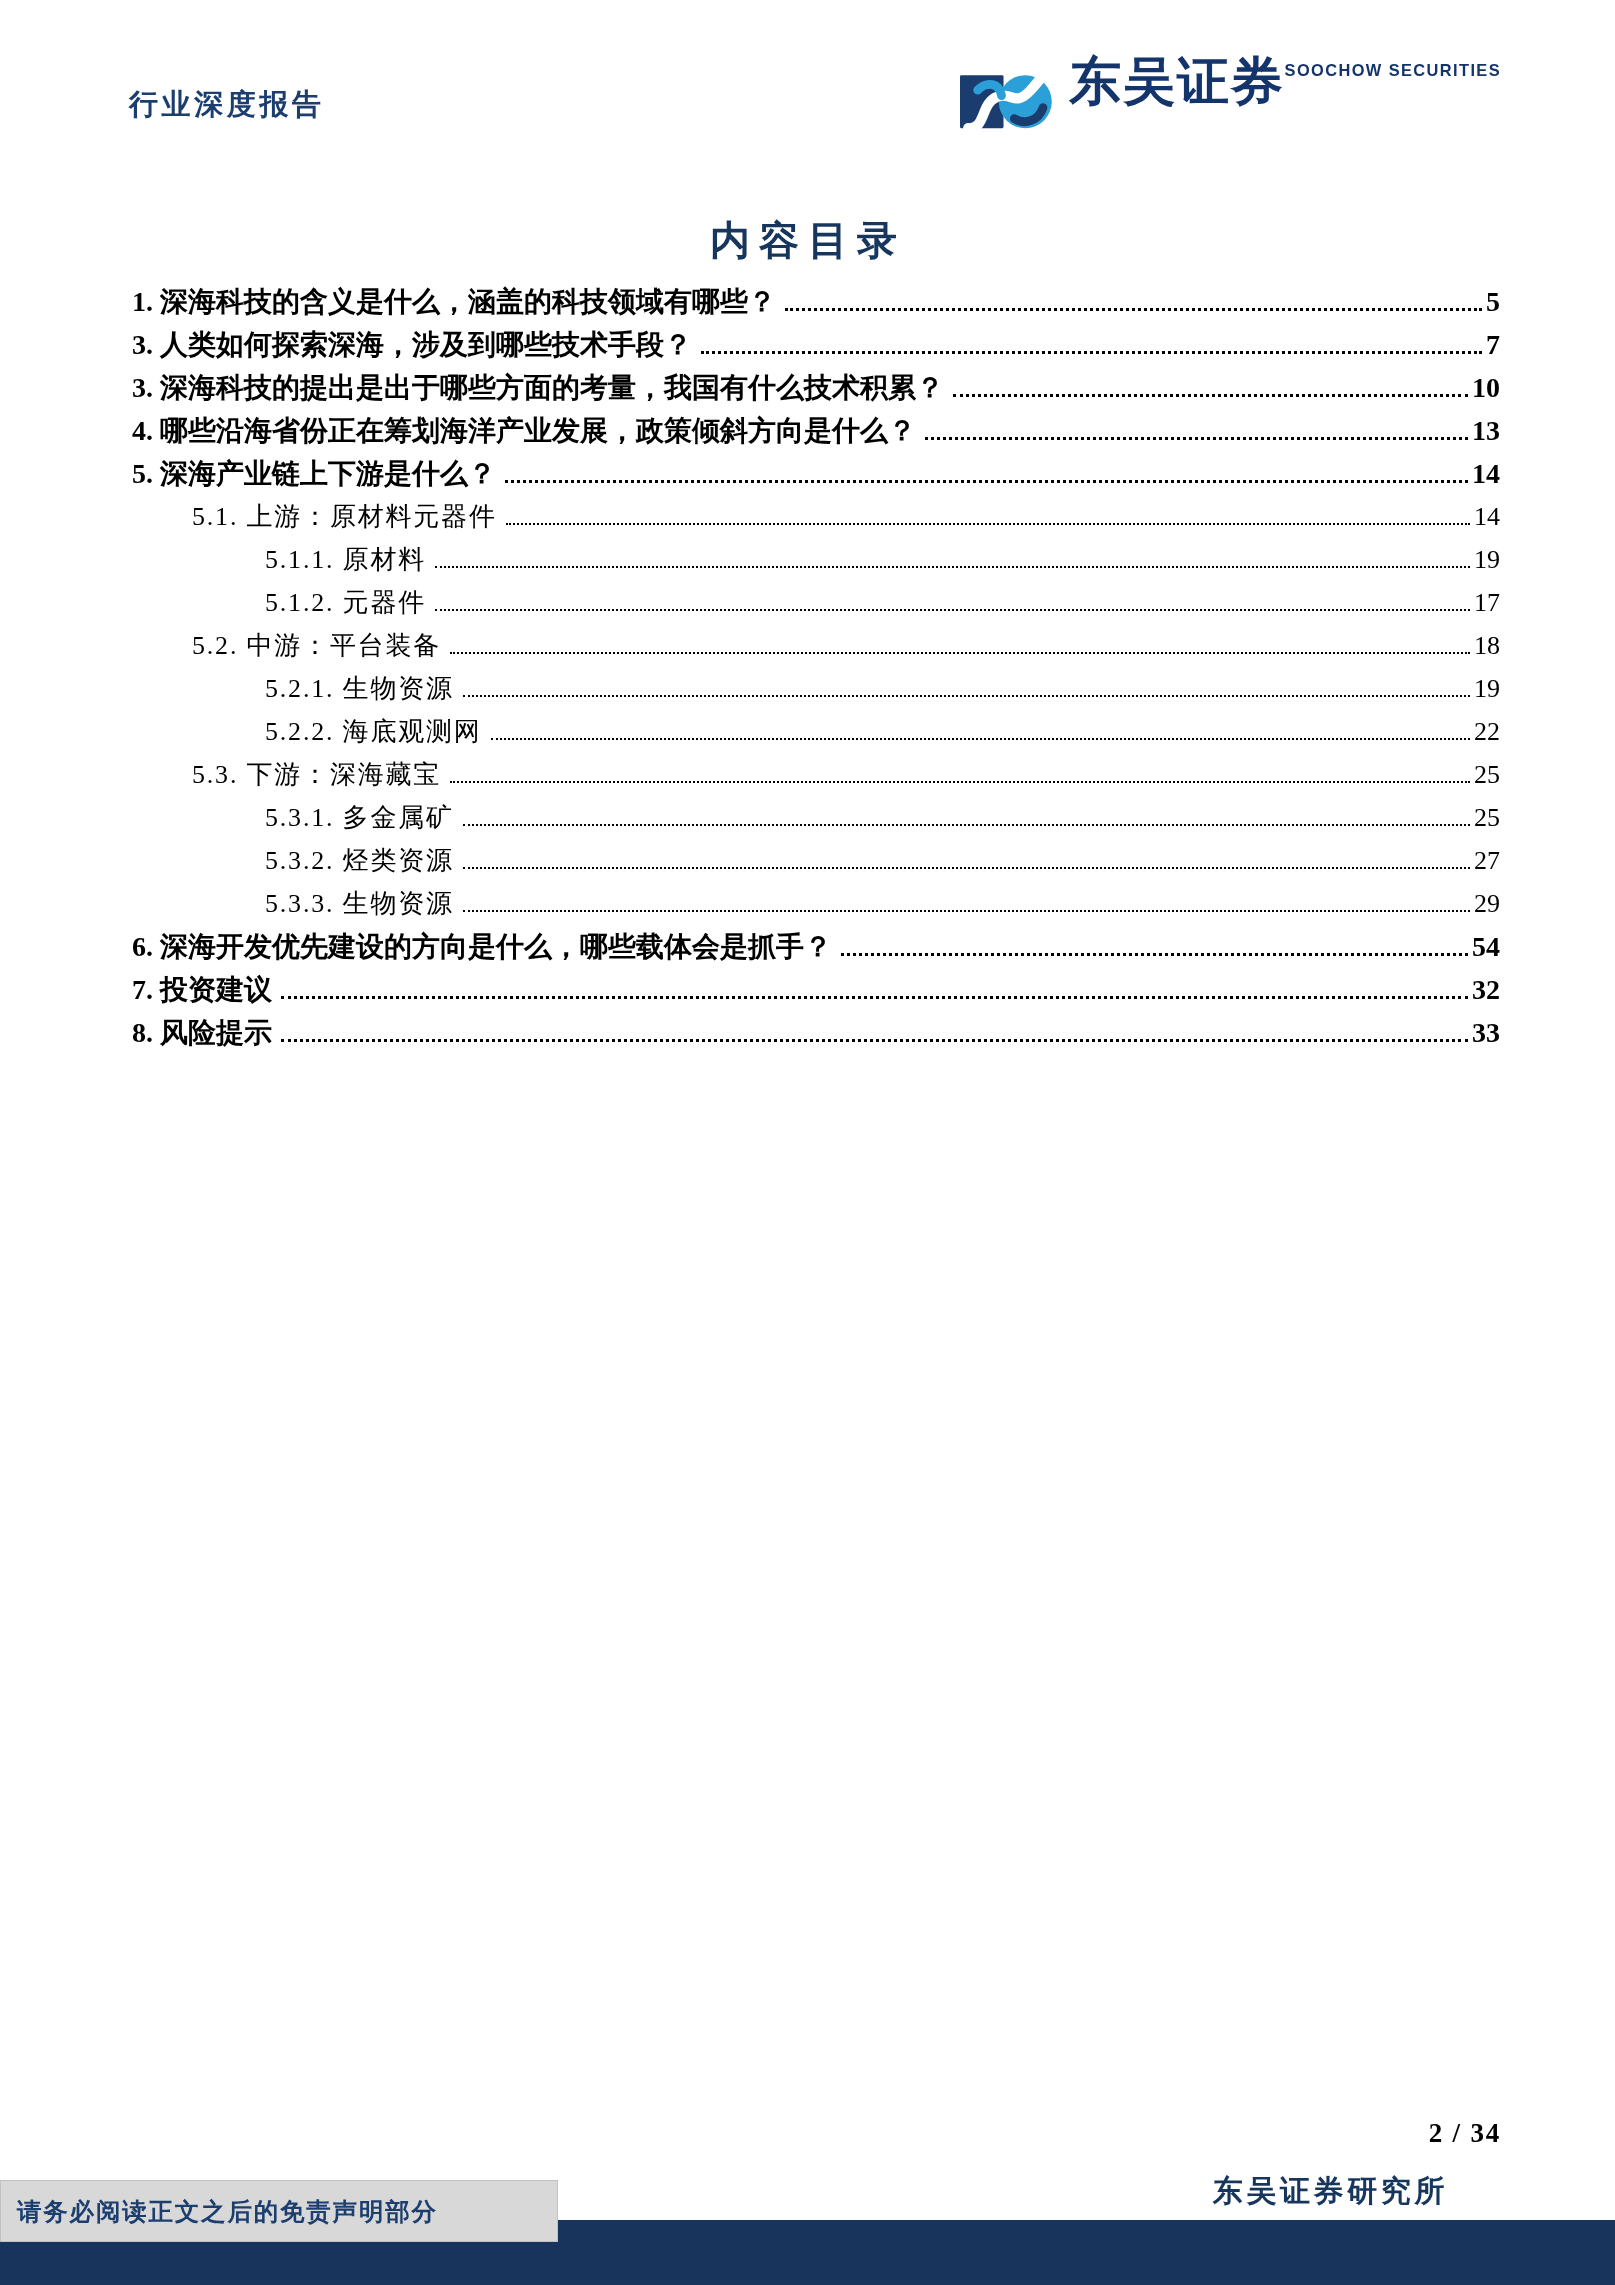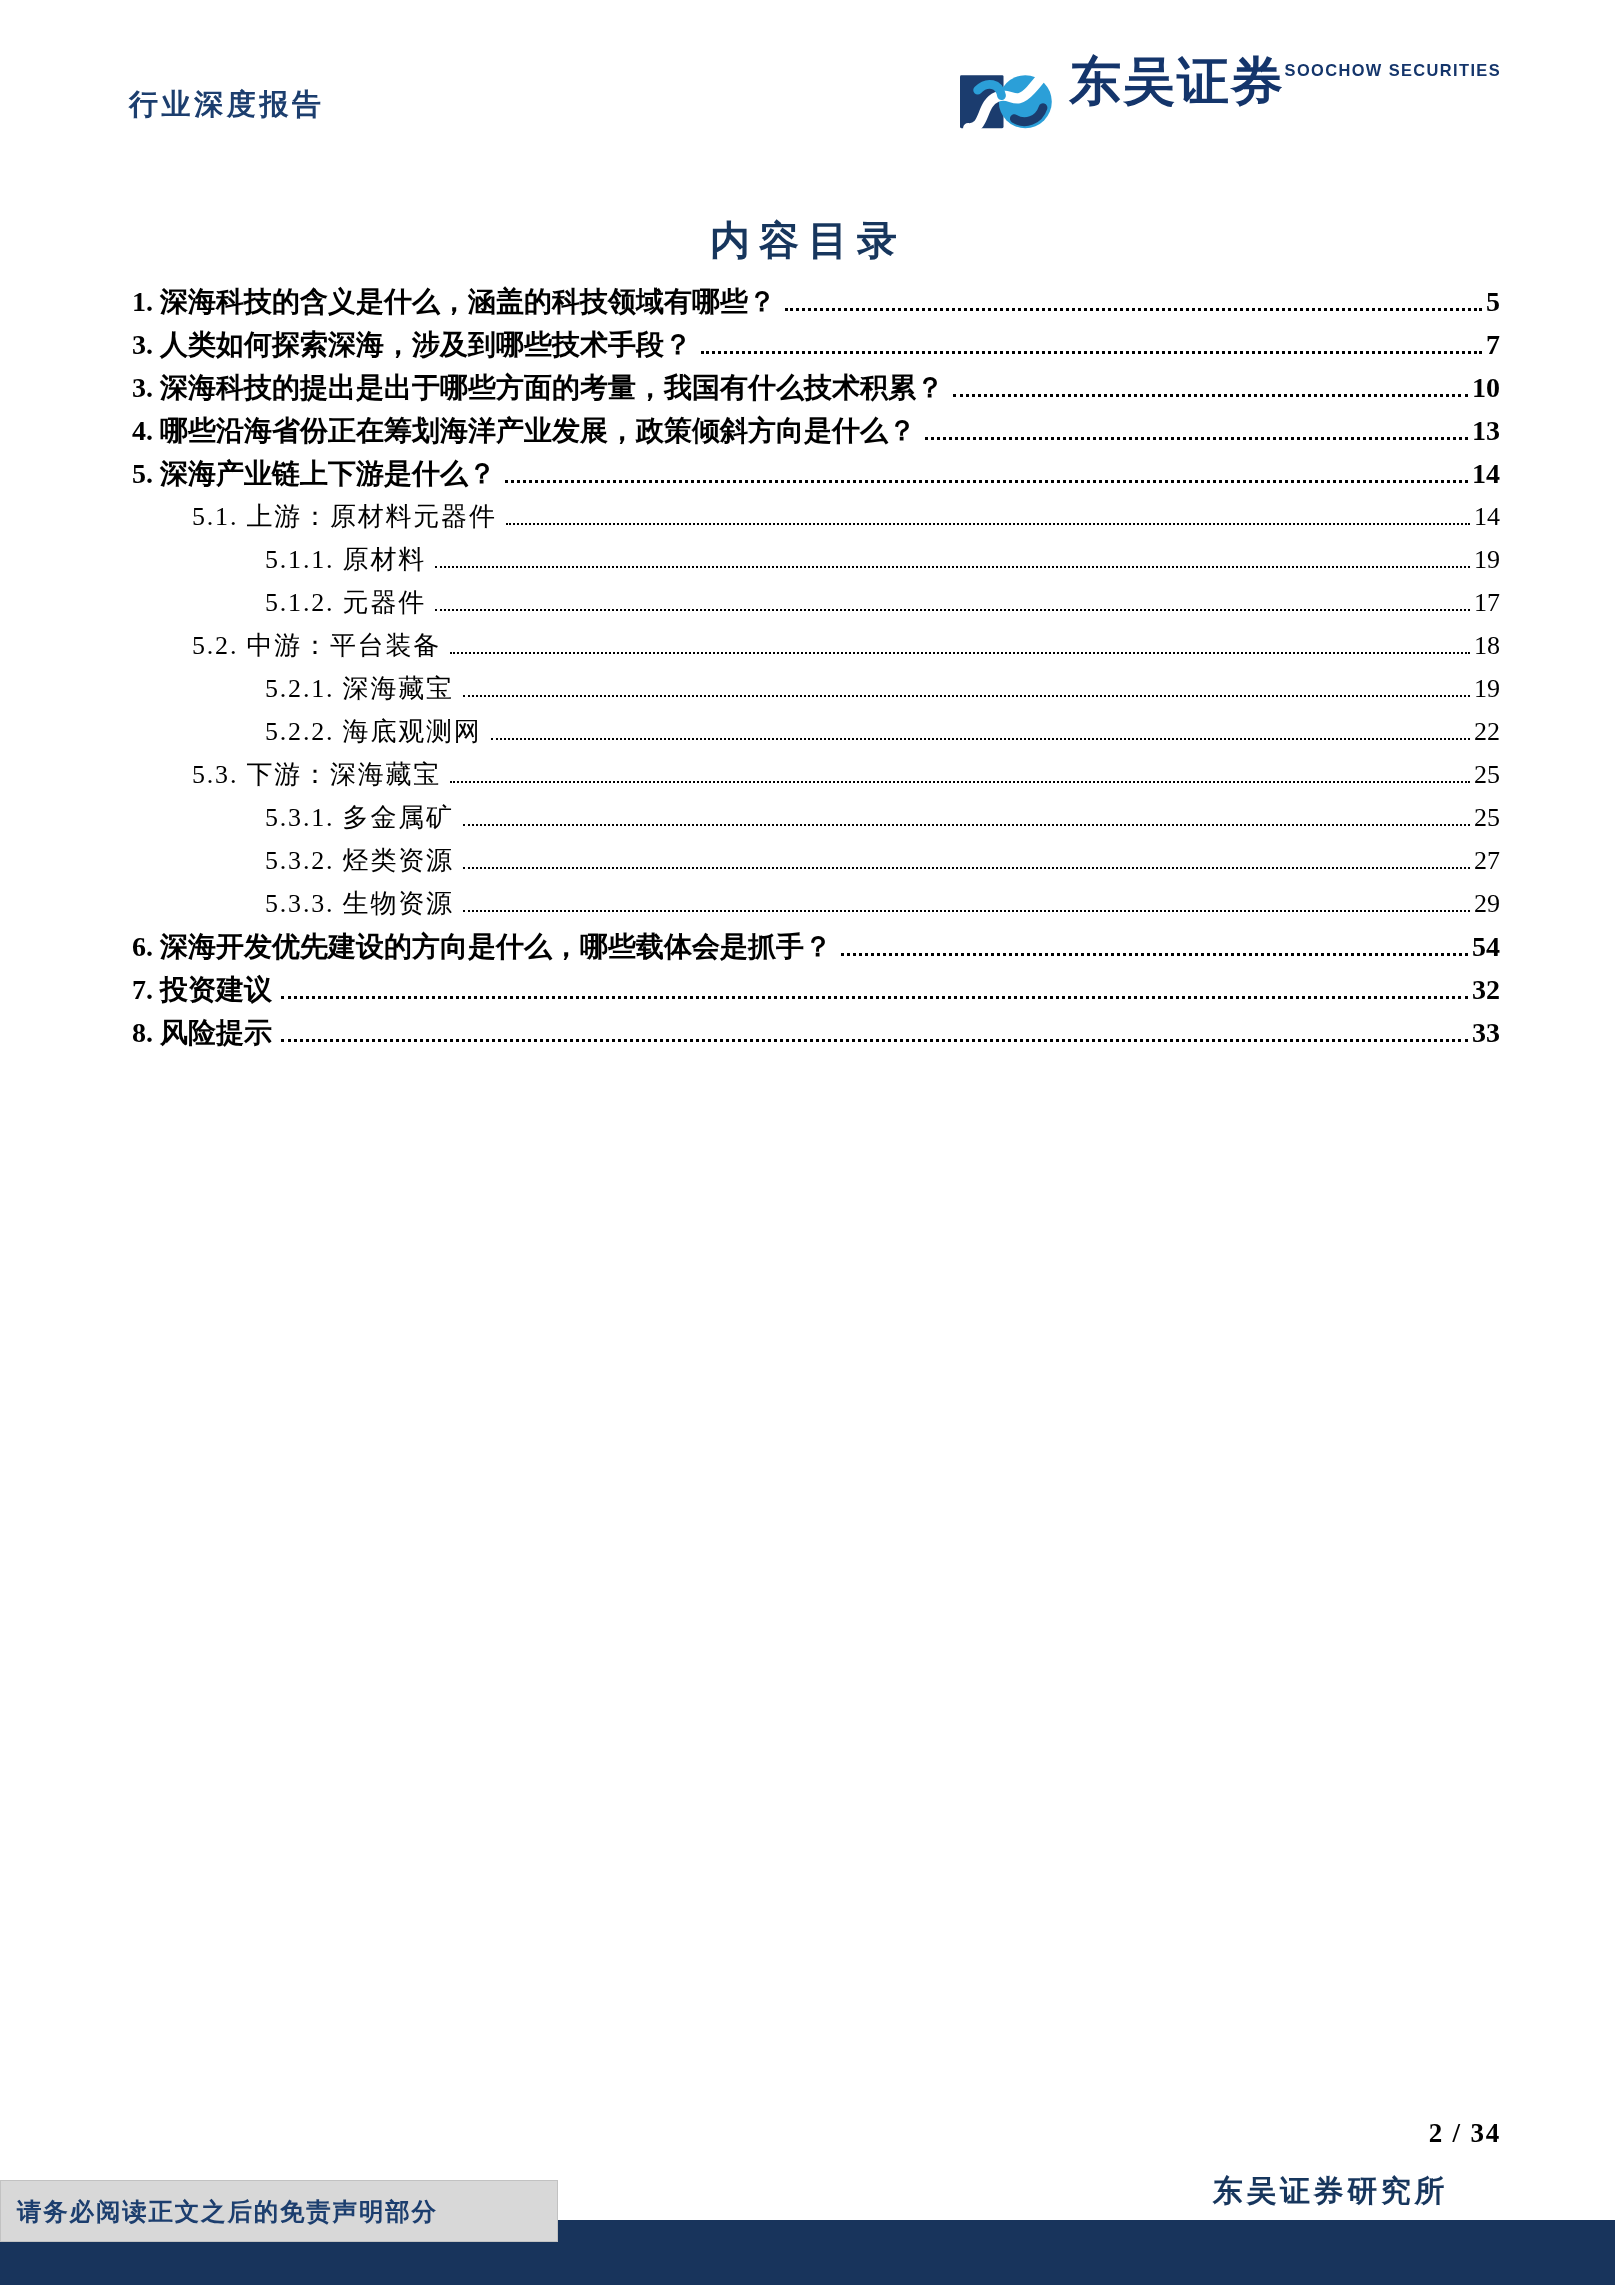--- a/index.html
+++ b/index.html
@@ -134,21 +134,21 @@
       <span class="label">5.1.2. 元器件</span>
       <span class="dots"></span>
       <span class="pagenum">17</span>
     </div>
       <div class="toc-row lv2">
       <span class="label">5.2. 中游：平台装备</span>
       <span class="dots"></span>
       <span class="pagenum">18</span>
     </div>
       <div class="toc-row lv3">
-      <span class="label">5.2.1. 深海藏宝</span>
+      <span class="label">5.2.1. 生物资源</span>
       <span class="dots"></span>
       <span class="pagenum">19</span>
     </div>
       <div class="toc-row lv3">
       <span class="label">5.2.2. 海底观测网</span>
       <span class="dots"></span>
       <span class="pagenum">22</span>
     </div>
       <div class="toc-row lv2">
       <span class="label">5.3. 下游：深海藏宝</span>

